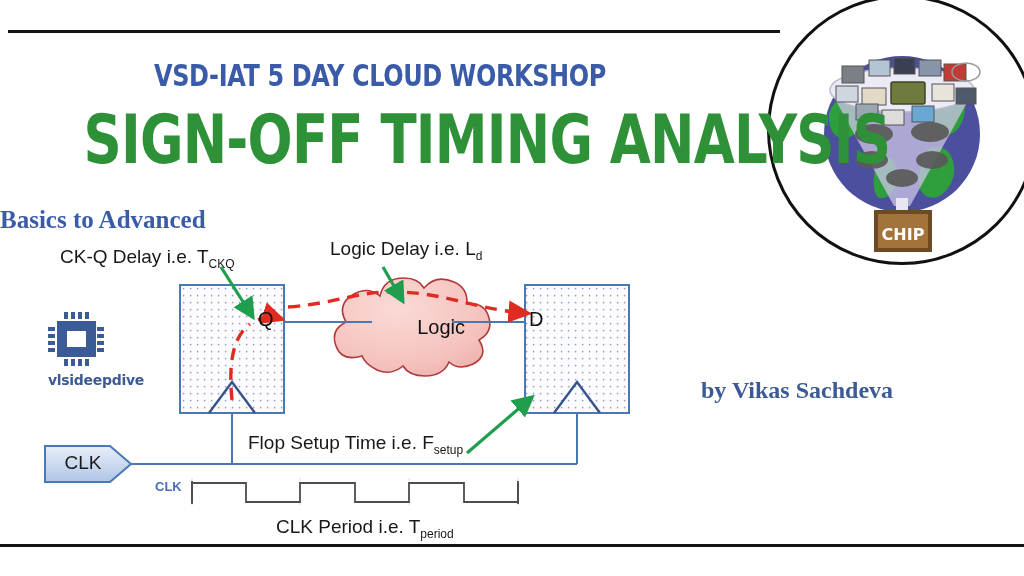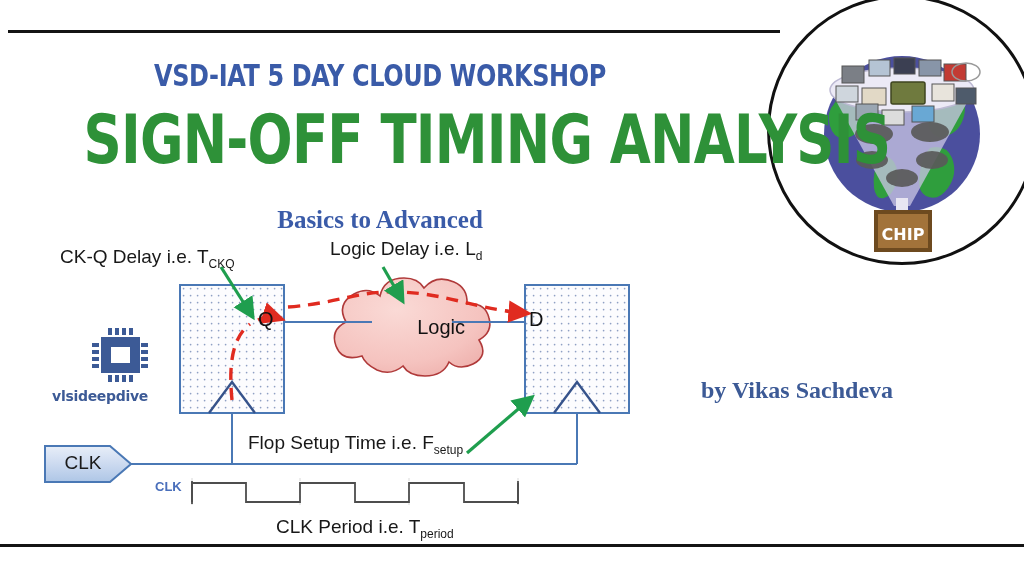--- a/index.html
+++ b/index.html
@@ -36,21 +36,21 @@
   }
   #main-title{
     left:0;top:106px;width:760px;text-align:center;
     font-family:"DejaVu Sans", sans-serif;
     font-weight:bold;font-size:68px;letter-spacing:-1px;
     color:#2e9138;line-height:1;
     transform:scaleX(0.78);transform-origin:50% 50%;
     white-space:nowrap;
   }
   #subtitle{
-    left:0;top:206px;width:760px;text-align:center;
+    left:0;top:206px;width:760px;
     font-family:"Liberation Serif", serif;
     font-weight:bold;font-size:25px;color:#3a5ba8;
     white-space:nowrap;
   }
   #byline{
     left:632px;top:377px;width:330px;text-align:center;
     font-family:"Liberation Serif", serif;
     font-weight:bold;font-size:24px;color:#3c5a96;
     white-space:nowrap;
   }
@@ -60,21 +60,21 @@
     font-family:"Liberation Sans", sans-serif;
     font-size:19px;color:#181818;white-space:nowrap;
   }
   .ann sub{font-size:12px;}
   #lbl-ckq{left:60px;top:246px;text-align:center;}
   #lbl-logicdelay{left:330px;top:238px;}
   #lbl-setup{left:248px;top:432px;}
   #lbl-period{left:276px;top:516px;}
 
   
-  #vlsi-logo{left:48px;top:328px;width:100px;text-align:right;}
+  #vlsi-logo{left:48px;top:312px;width:100px;text-align:left;}
   #vlsi-word{
     font-family:"DejaVu Sans", sans-serif;
     font-weight:bold;font-size:14px;color:#3c5a96;letter-spacing:-0.3px;
     margin-top:2px;white-space:nowrap;
   }
 
   
   #diagram{left:0;top:0;width:1024px;height:576px;}
 
   .q-label,.d-label{

